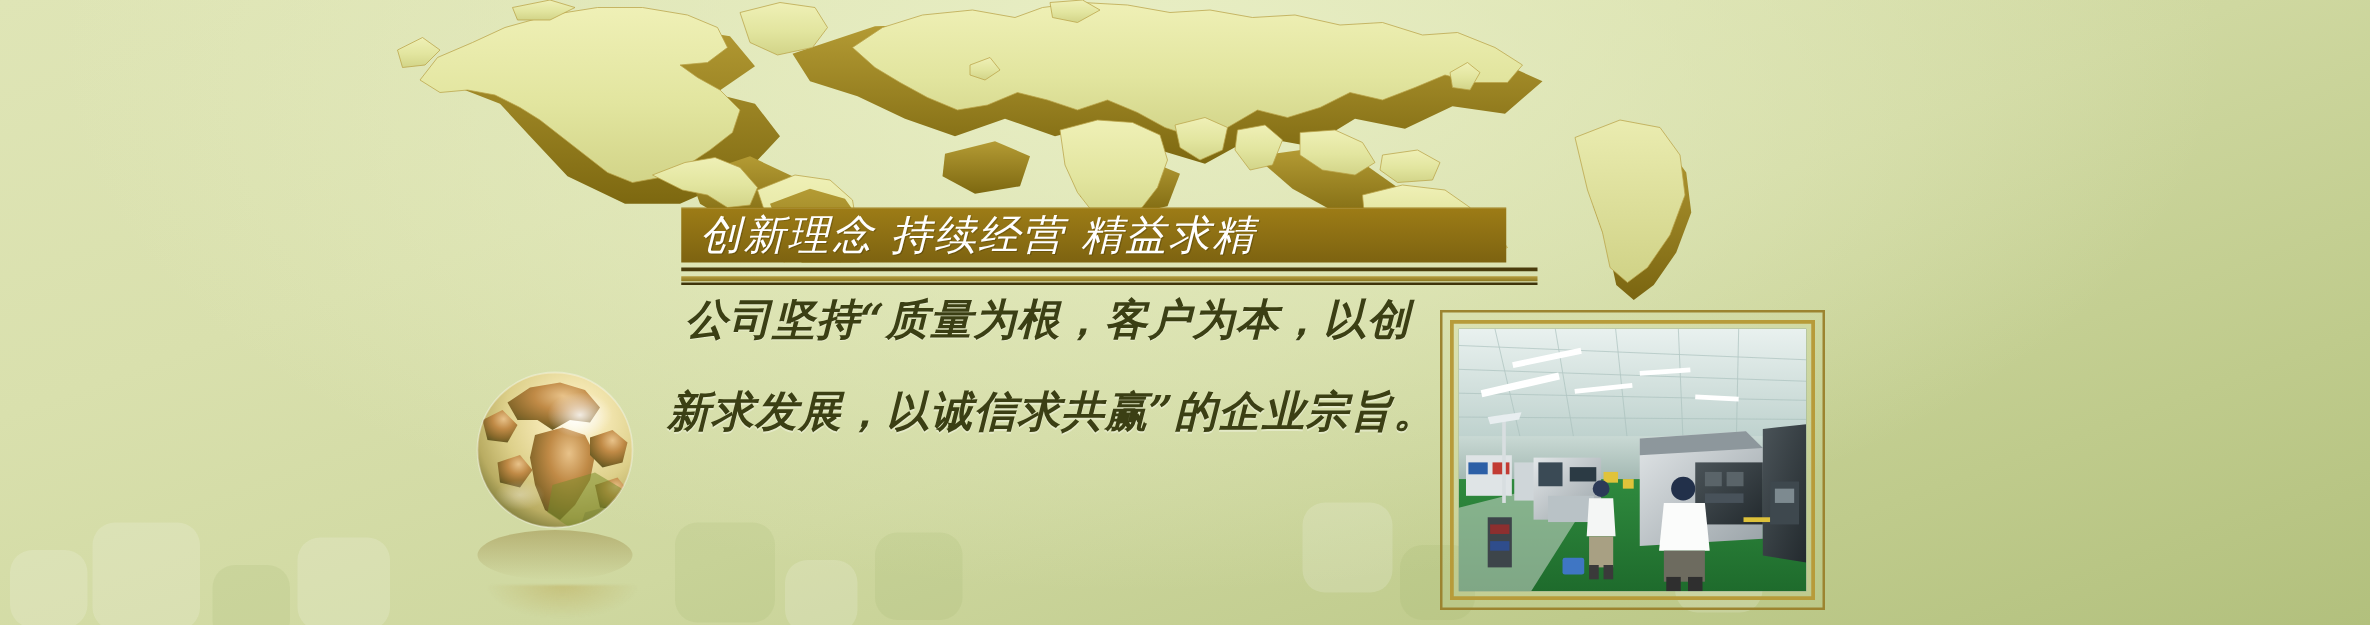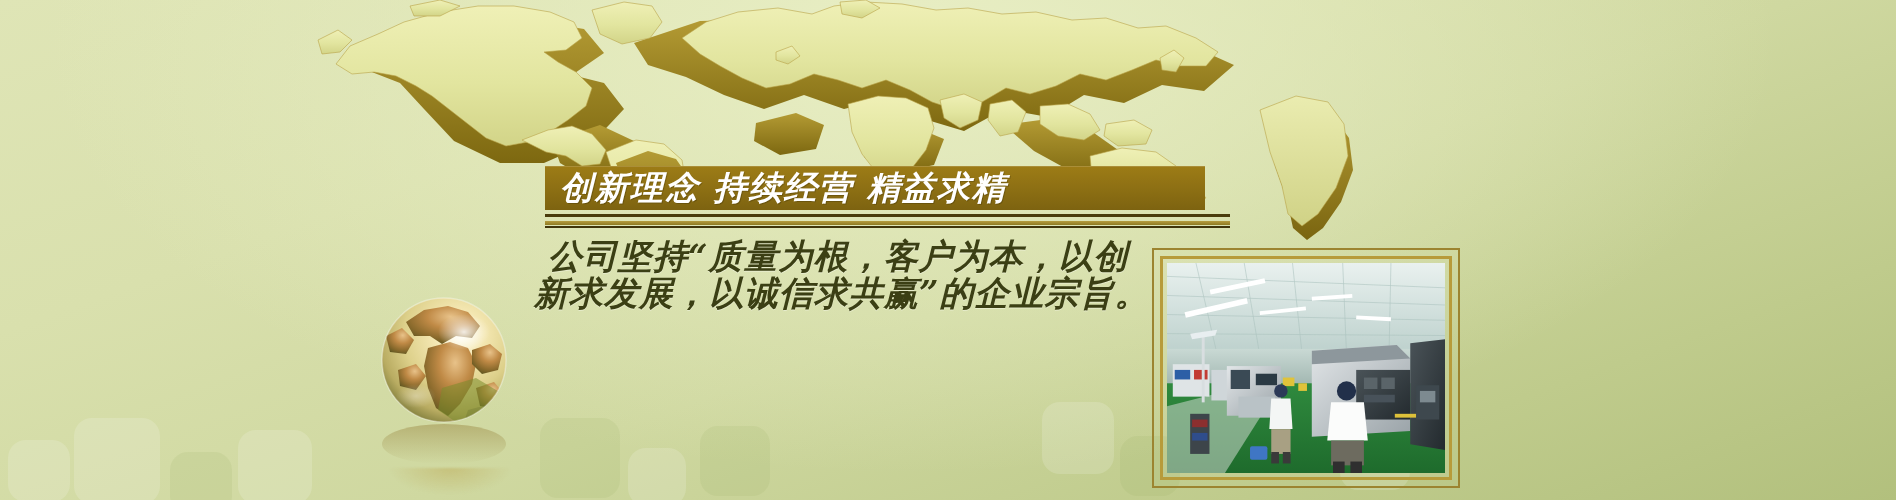--- a/index.html
+++ b/index.html
@@ -19,39 +19,39 @@
   #map-wrap svg{display:block;width:100%;height:100%;}
   
   #headline-band{
     position:absolute;left:545px;top:166px;width:660px;height:44px;
     background:linear-gradient(180deg,#9d7c16 0%,#8f7114 45%,#7d6310 100%);
     box-shadow:0 1px 0 rgba(255,255,255,0.15) inset;
   }
   #headline-text{
     position:absolute;left:560px;top:166px;width:640px;height:44px;
     display:flex;align-items:center;
-    color:#ffffff;font-size:33px;font-weight:bold;font-style:italic;
+    color:#ffffff;font-size:33px;font-weight:normal;font-style:italic;
     letter-spacing:2px;line-height:44px;white-space:nowrap;
     font-family:"DejaVu Serif","Liberation Serif",serif;
     text-shadow:1px 1px 0 rgba(0,0,0,0.18);
   }
   #rule-dark{position:absolute;left:545px;top:214px;width:685px;height:3px;background:#4a3c0c;}
   #rule-gold{position:absolute;left:545px;top:221px;width:685px;height:4px;
     background:linear-gradient(180deg,#b59c3f,#8e7a22);}
   #rule-dark2{position:absolute;left:545px;top:226px;width:685px;height:2px;background:#3f340a;}
   
   #paragraph{
     position:absolute;left:548px;top:238px;width:620px;
     color:#3b3f14;font-size:34px;font-weight:bold;font-style:italic;
     line-height:37px;letter-spacing:1px;
     font-family:"DejaVu Serif","Liberation Serif",serif;
     text-shadow:0 1px 0 rgba(255,255,255,0.35);
   }
   #paragraph .ln{display:block;white-space:nowrap;}
-  #paragraph .ln2{margin-left:-14px;}
+  #paragraph .ln2{margin-left:-14px;margin-top:37px;}
   
   #globe-wrap{position:absolute;left:372px;top:292px;width:160px;height:185px;}
   #globe-wrap svg{display:block;}
   
   #photo-frame{
     position:absolute;left:1152px;top:248px;width:308px;height:240px;
     border:2px solid #9c8430;background:transparent;padding:6px;box-sizing:border-box;
   }
   #photo-inner{
     width:100%;height:100%;border:3px solid #b79b3a;box-sizing:border-box;padding:4px;

